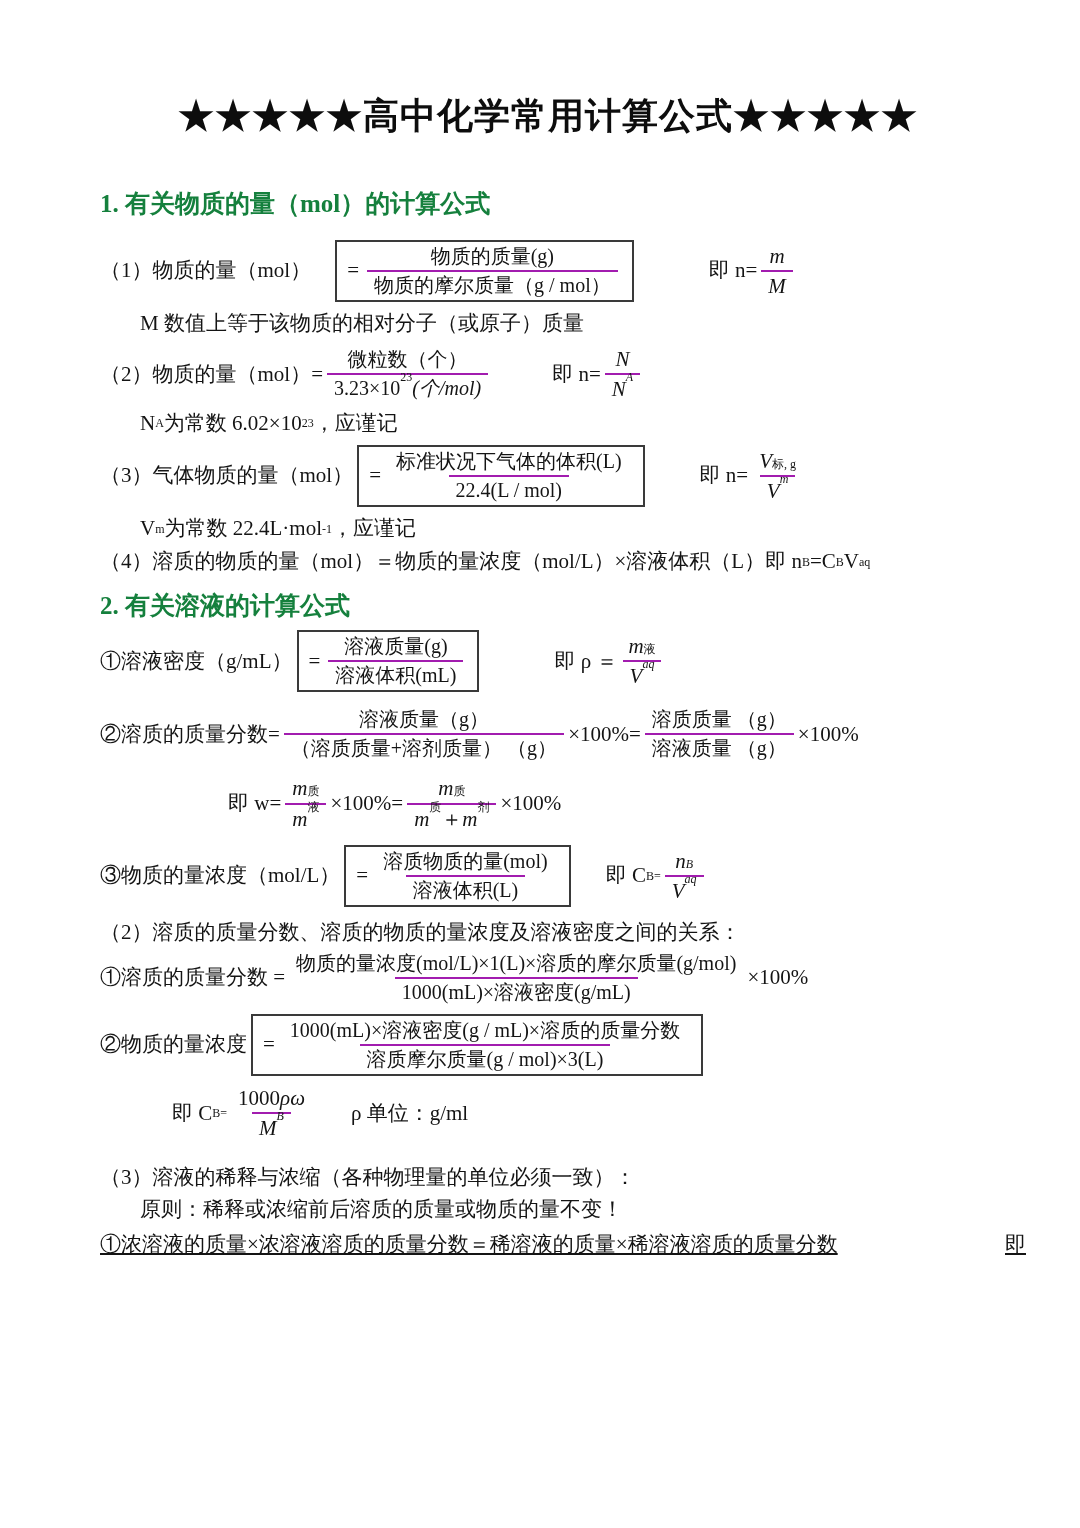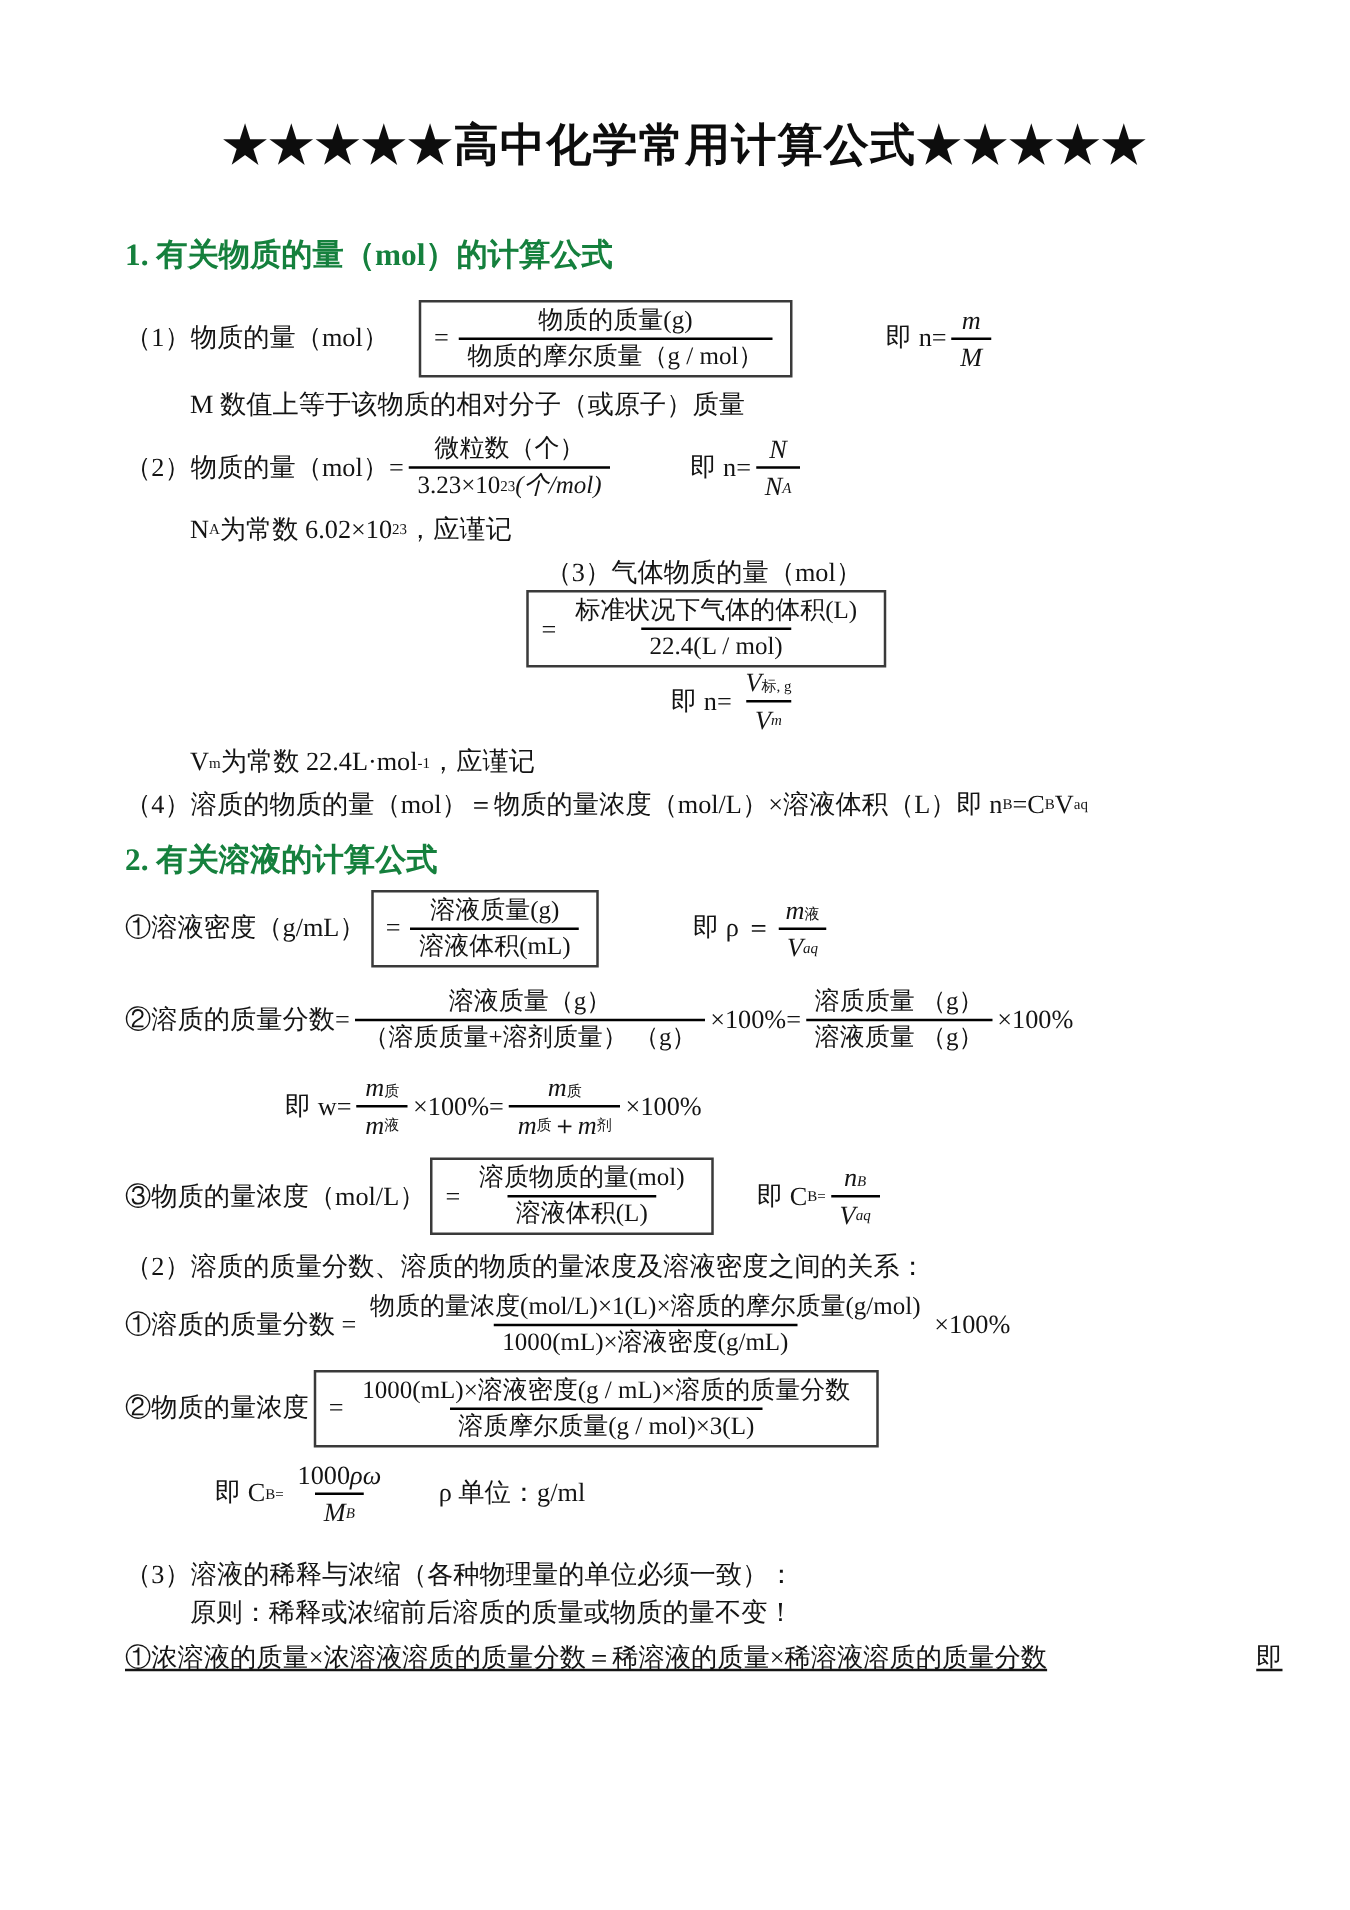--- a/index.html
+++ b/index.html
@@ -16,36 +16,36 @@
     letter-spacing:1px; color:#0d0d0d; margin-right:30px;
   }
   .h-red { color:#15803d; font-weight:bold; font-size:25px; }
   .row { display:flex; align-items:center; font-size:21px; line-height:1.3; }
   .plain { font-size:21px; }
   .frac {
     display:inline-flex; flex-direction:column; align-items:center;
     text-align:center; line-height:1.15; margin:0 4px; font-size:20px;
   }
   .frac .num { padding:0 7px 2px; display:inline-flex; align-items:baseline; justify-content:center; }
-  .frac .den { border-top:2px solid #000000; padding:2px 7px 0; display:inline-flex; align-items:center; justify-content:center; }
+  .frac .den { border-top:2px solid #a21caf; padding:2px 7px 0; display:inline-flex; align-items:flex-start; justify-content:center; }
   .box {
     display:inline-flex; align-items:center;
     border:2px solid #3a3a3a; padding:3px 10px; margin-left:4px;
   }
   .box .eq { margin-right:4px; }
   .mi { font-style:italic; }
   sub { font-size:12px; line-height:0; }
   sup { font-size:12px; line-height:0; }
   .rhs { display:inline-flex; align-items:center; }
   .rhs .frac { font-size:21px; }
   .gap55 { margin-left:55px; }
   .gap60 { margin-left:60px; }
   .gap75 { margin-left:75px; }
   .gap35 { margin-left:35px; }
-  .ind-note { margin-left:52px; }
+  .ind-note { margin-left:40px; }
   .ind-eq  { margin-left:128px; }
   .ind-eq2 { margin-left:72px; }
   .mt-title { margin-top:0; }
   .spread { justify-content:space-between;text-decoration:underline; }
   .serifnum { font-family:"Liberation Serif", serif; }
 </style>
 </head>
 <body>
 
 <div class="page">
@@ -105,21 +105,21 @@
   </div>
 
   <div class="row ind-note" style="margin-top:8px;">
     <span>N</span>
       <sub>A</sub>
       <span> 为常数 6.02×10</span>
       <sup>23</sup>
       <span>，应谨记</span>
   </div>
 
-  <div class="row" style="margin-top:8px;flex-direction:column;">
+  <div class="row" style="margin-top:8px;">
     <span class="plain">（3）气体物质的量（mol）</span>
     <span class="box">
       <span class="eq">=</span>
       <span class="frac">
         <span class="num">
             <span>标准状况下气体的体积(L)</span>
           </span>
         <span class="den serifnum">
             <span>22.4(L / mol)</span>
           </span>

